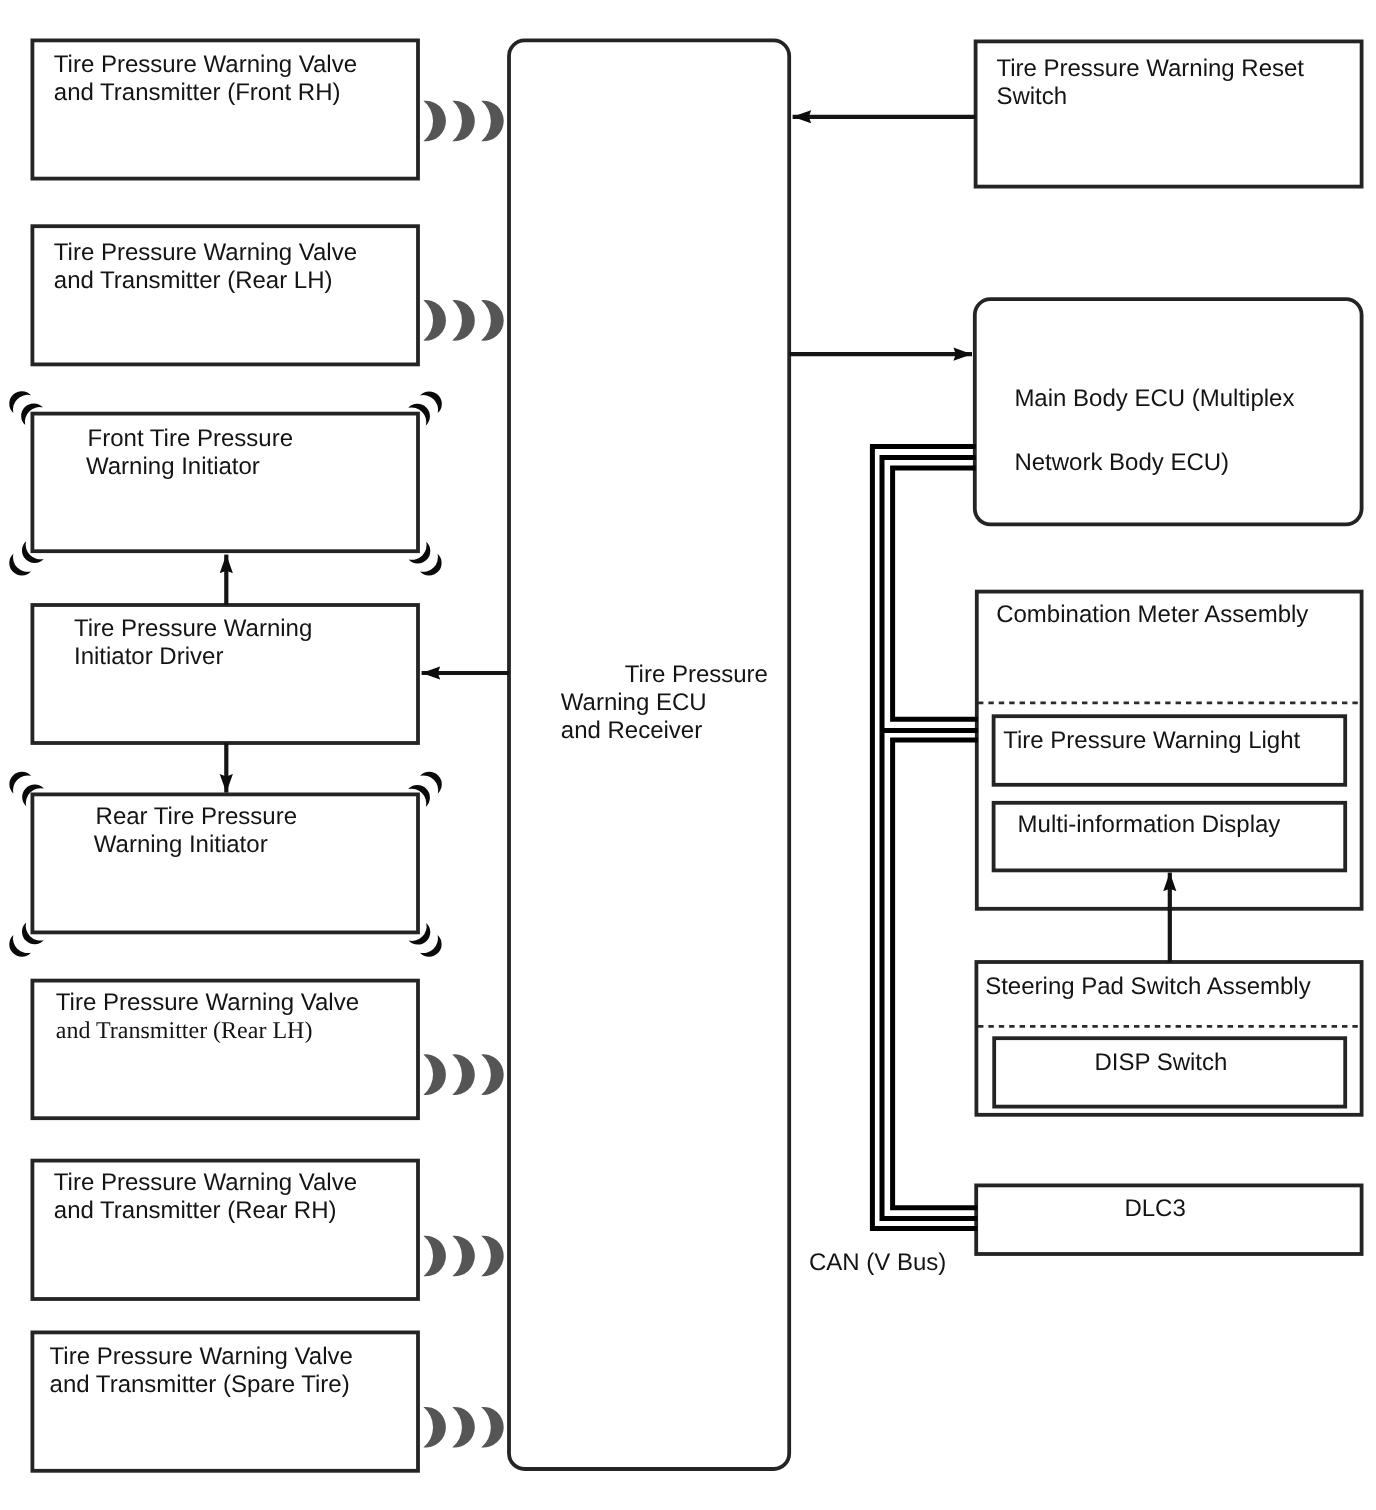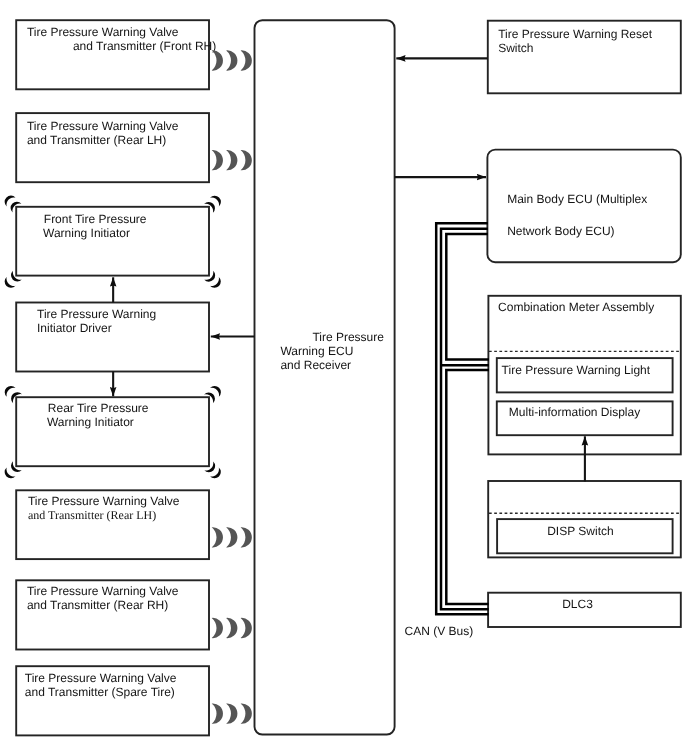--- a/index.html
+++ b/index.html
@@ -32,21 +32,21 @@
     <rect x="487.4" y="149.6" width="193.4" height="112.6" rx="7.8"></rect>
     <rect x="488.4" y="295.8" width="192.4" height="158.6"></rect>
     <rect x="496.8" y="358.1" width="175.8" height="34.3"></rect>
     <rect x="496.8" y="401.4" width="175.8" height="33.8"></rect>
     <rect x="488.2" y="481.0" width="192.6" height="76.4"></rect>
     <rect x="497.1" y="519.1" width="175.5" height="34.2"></rect>
     <rect x="488.1" y="592.7" width="192.7" height="34.3"></rect>
   </svg>
 
   <span class="lbl" style="left:26.9px;top:25.0px;">Tire Pressure Warning Valve</span>
-  <span class="lbl" style="left:26.9px;top:39.0px;margin-left:46px;">and Transmitter (Front RH)</span>
+  <span class="lbl" style="left:26.9px;top:39.0px;">and Transmitter (Front RH)</span>
 
   <span class="lbl" style="left:26.9px;top:119.0px;">Tire Pressure Warning Valve</span>
   <span class="lbl" style="left:26.9px;top:133.0px;">and Transmitter (Rear LH)</span>
 
   <span class="lbl" style="left:43.8px;top:211.9px;">Front Tire Pressure</span>
   <span class="lbl" style="left:43.0px;top:225.9px;">Warning Initiator</span>
 
   <span class="lbl" style="left:37.0px;top:307.2px;">Tire Pressure Warning</span>
   <span class="lbl" style="left:37.0px;top:321.2px;">Initiator Driver</span>
 
@@ -71,20 +71,21 @@
 
   <span class="lbl" style="left:507.2px;top:192.3px;">Main Body ECU (Multiplex</span>
   <span class="lbl" style="left:507.2px;top:224px;">Network Body ECU)</span>
 
   <span class="lbl" style="left:501.6px;top:363.2px;">Tire Pressure Warning Light</span>
 
   <span class="lbl" style="left:498.1px;top:300.0px;">Combination Meter Assembly</span>
 
   <span class="lbl" style="left:508.8px;top:404.8px;">Multi-information Display</span>
 
+  <span class="lbl" style="left:492.6px;top:486.1px;">Steering Pad Switch Assembly</span>
 
   <span class="lbl" style="left:547.2px;top:524.0px;text-align:right;">DISP Switch</span>
 
   <span class="lbl" style="left:562.2px;top:597.0px;">DLC3</span>
 
   <span class="lbl" style="left:404.5px;top:624.0px;">CAN (V Bus)</span>
 
   <svg class="ov" viewBox="0 0 688 755">
     <defs>
       <marker id="ah" markerWidth="9.8" markerHeight="7.2" refX="9.3" refY="3.6" orient="auto" markerUnits="userSpaceOnUse">

